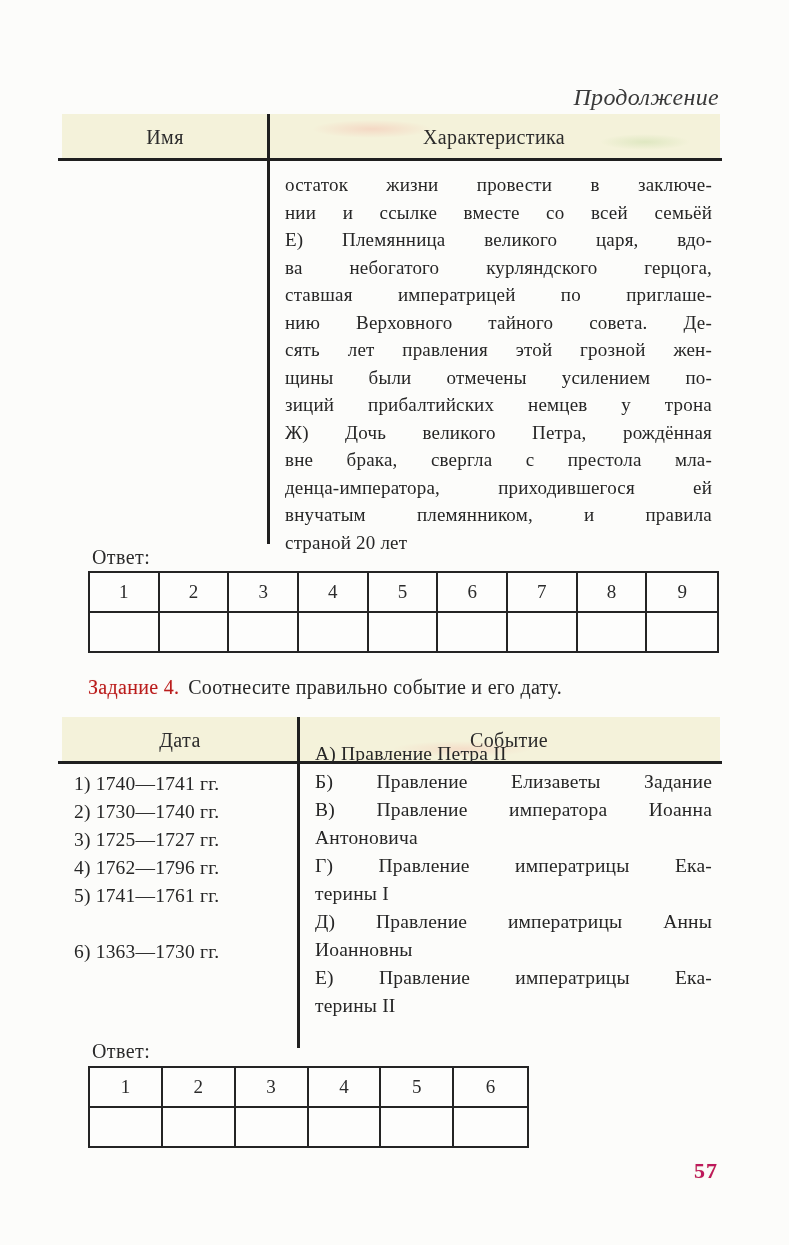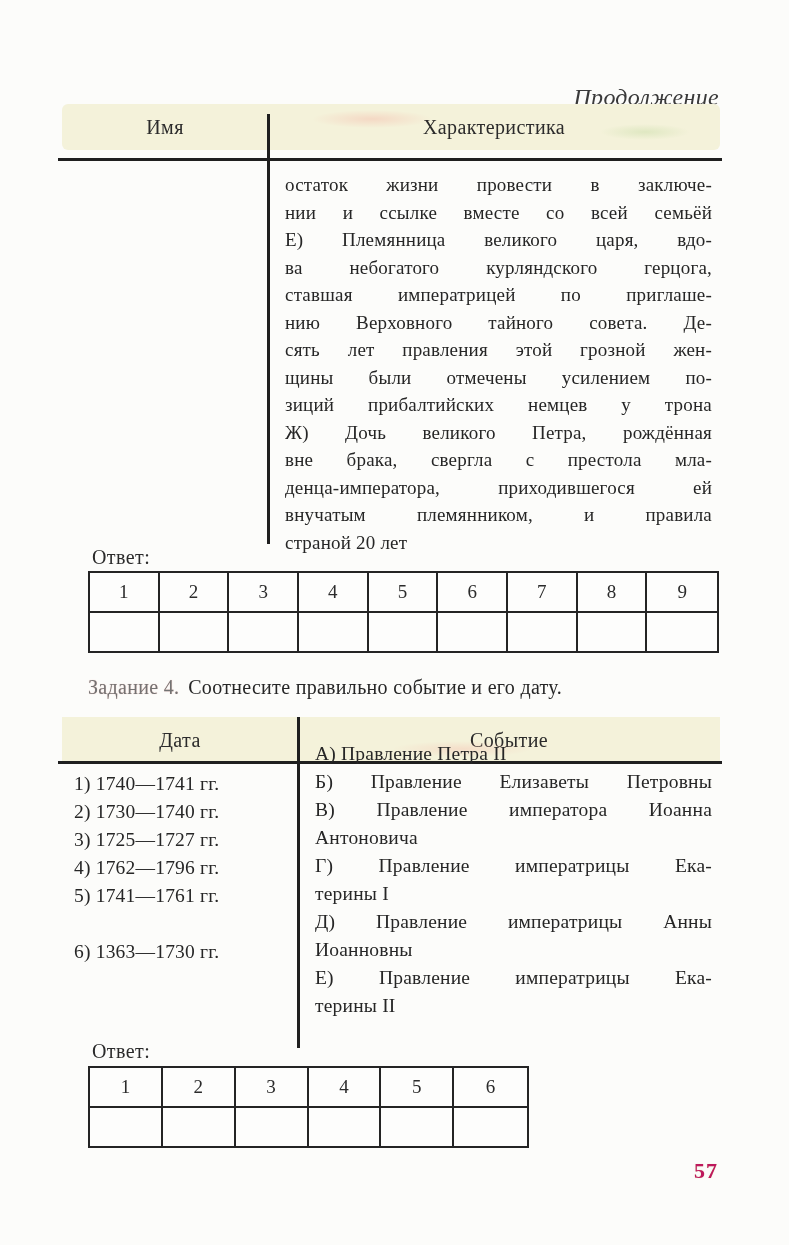--- a/index.html
+++ b/index.html
@@ -16,21 +16,21 @@
   .continuation{
     position:absolute;top:84px;right:70px;
     font-style:italic;font-size:24px;color:#3a3a3a;letter-spacing:.3px;
   }
   
   .band{
     position:absolute;left:62px;width:658px;height:46px;
     background:#f4f2da;
     display:flex;align-items:center;
   }
-  .t1-band{top:104px;border-radius:6px;}
+  .t1-band{top:114px;}
   .t2-band{top:717px;}
   .band-cell{display:flex;align-items:center;justify-content:center;
     font-size:20px;color:#2b2b2b;letter-spacing:.4px;height:100%;}
   .t1-band .c1{width:206px;}
   .t1-band .c2{flex:1;}
   .t2-band .c1{width:236px;}
   .t2-band .c2{flex:1;}
   .smudge{position:absolute;border-radius:50%;pointer-events:none;}
   .s1{left:250px;top:6px;width:120px;height:18px;
       background:radial-gradient(closest-side,rgba(244,150,140,.28),rgba(244,150,140,0));}
@@ -65,21 +65,21 @@
   .cols-9 .ans-row{grid-template-columns:repeat(9,1fr);}
   .cols-6 .ans-row{grid-template-columns:repeat(6,1fr);}
   .ans-row .cell{
     height:38px;line-height:38px;text-align:center;font-size:19px;color:#2b2b2b;
     border-right:2.5px solid #242424;
   }
   .ans-row .cell:last-child{border-right:none;}
   .ans-row.head .cell{border-bottom:2.5px solid #242424;}
   
   .task-line{position:absolute;left:88px;top:676px;font-size:20px;letter-spacing:.3px;color:#262626;}
-  .task-num{color:#737373;margin-right:9px;
+  .task-num{color:#b91c1c;margin-right:9px;
     text-shadow:0 0 1px rgba(236,130,120,.45);}
   
   .t2-left{position:absolute;left:74px;top:770px;width:216px;}
   .t2-left .line{height:28px;line-height:28px;font-size:19.5px;letter-spacing:.2px;white-space:nowrap;}
   .t2-right{position:absolute;left:315px;top:740px;width:397px;}
   .t2-right .line{
     height:28px;line-height:28px;font-size:19.5px;letter-spacing:.2px;
     text-align:justify;text-align-last:justify;white-space:nowrap;
   }
   .t2-right .line.nj{text-align-last:left;}
@@ -171,21 +171,21 @@
       <div class="line">3) 1725—1727 гг.</div>
       <div class="line">4) 1762—1796 гг.</div>
       <div class="line">5) 1741—1761 гг.</div>
       <div class="line"></div>
       <div class="line">6) 1363—1730 гг.</div>
     </div>
 
   <div class="t2-right">
 
   <div class="line nj">А) Правление Петра II</div>
-      <div class="line">Б) Правление Елизаветы Петровны</div>
+      <div class="line">Б) Правление Елизаветы Задание</div>
       <div class="line">В) Правление императора Иоанна</div>
       <div class="line nj">Антоновича</div>
       <div class="line">Г) Правление императрицы Ека-</div>
       <div class="line nj">терины I</div>
       <div class="line">Д) Правление императрицы Анны</div>
       <div class="line nj">Иоанновны</div>
       <div class="line">Е) Правление императрицы Ека-</div>
       <div class="line nj">терины II</div>
     </div>
 

